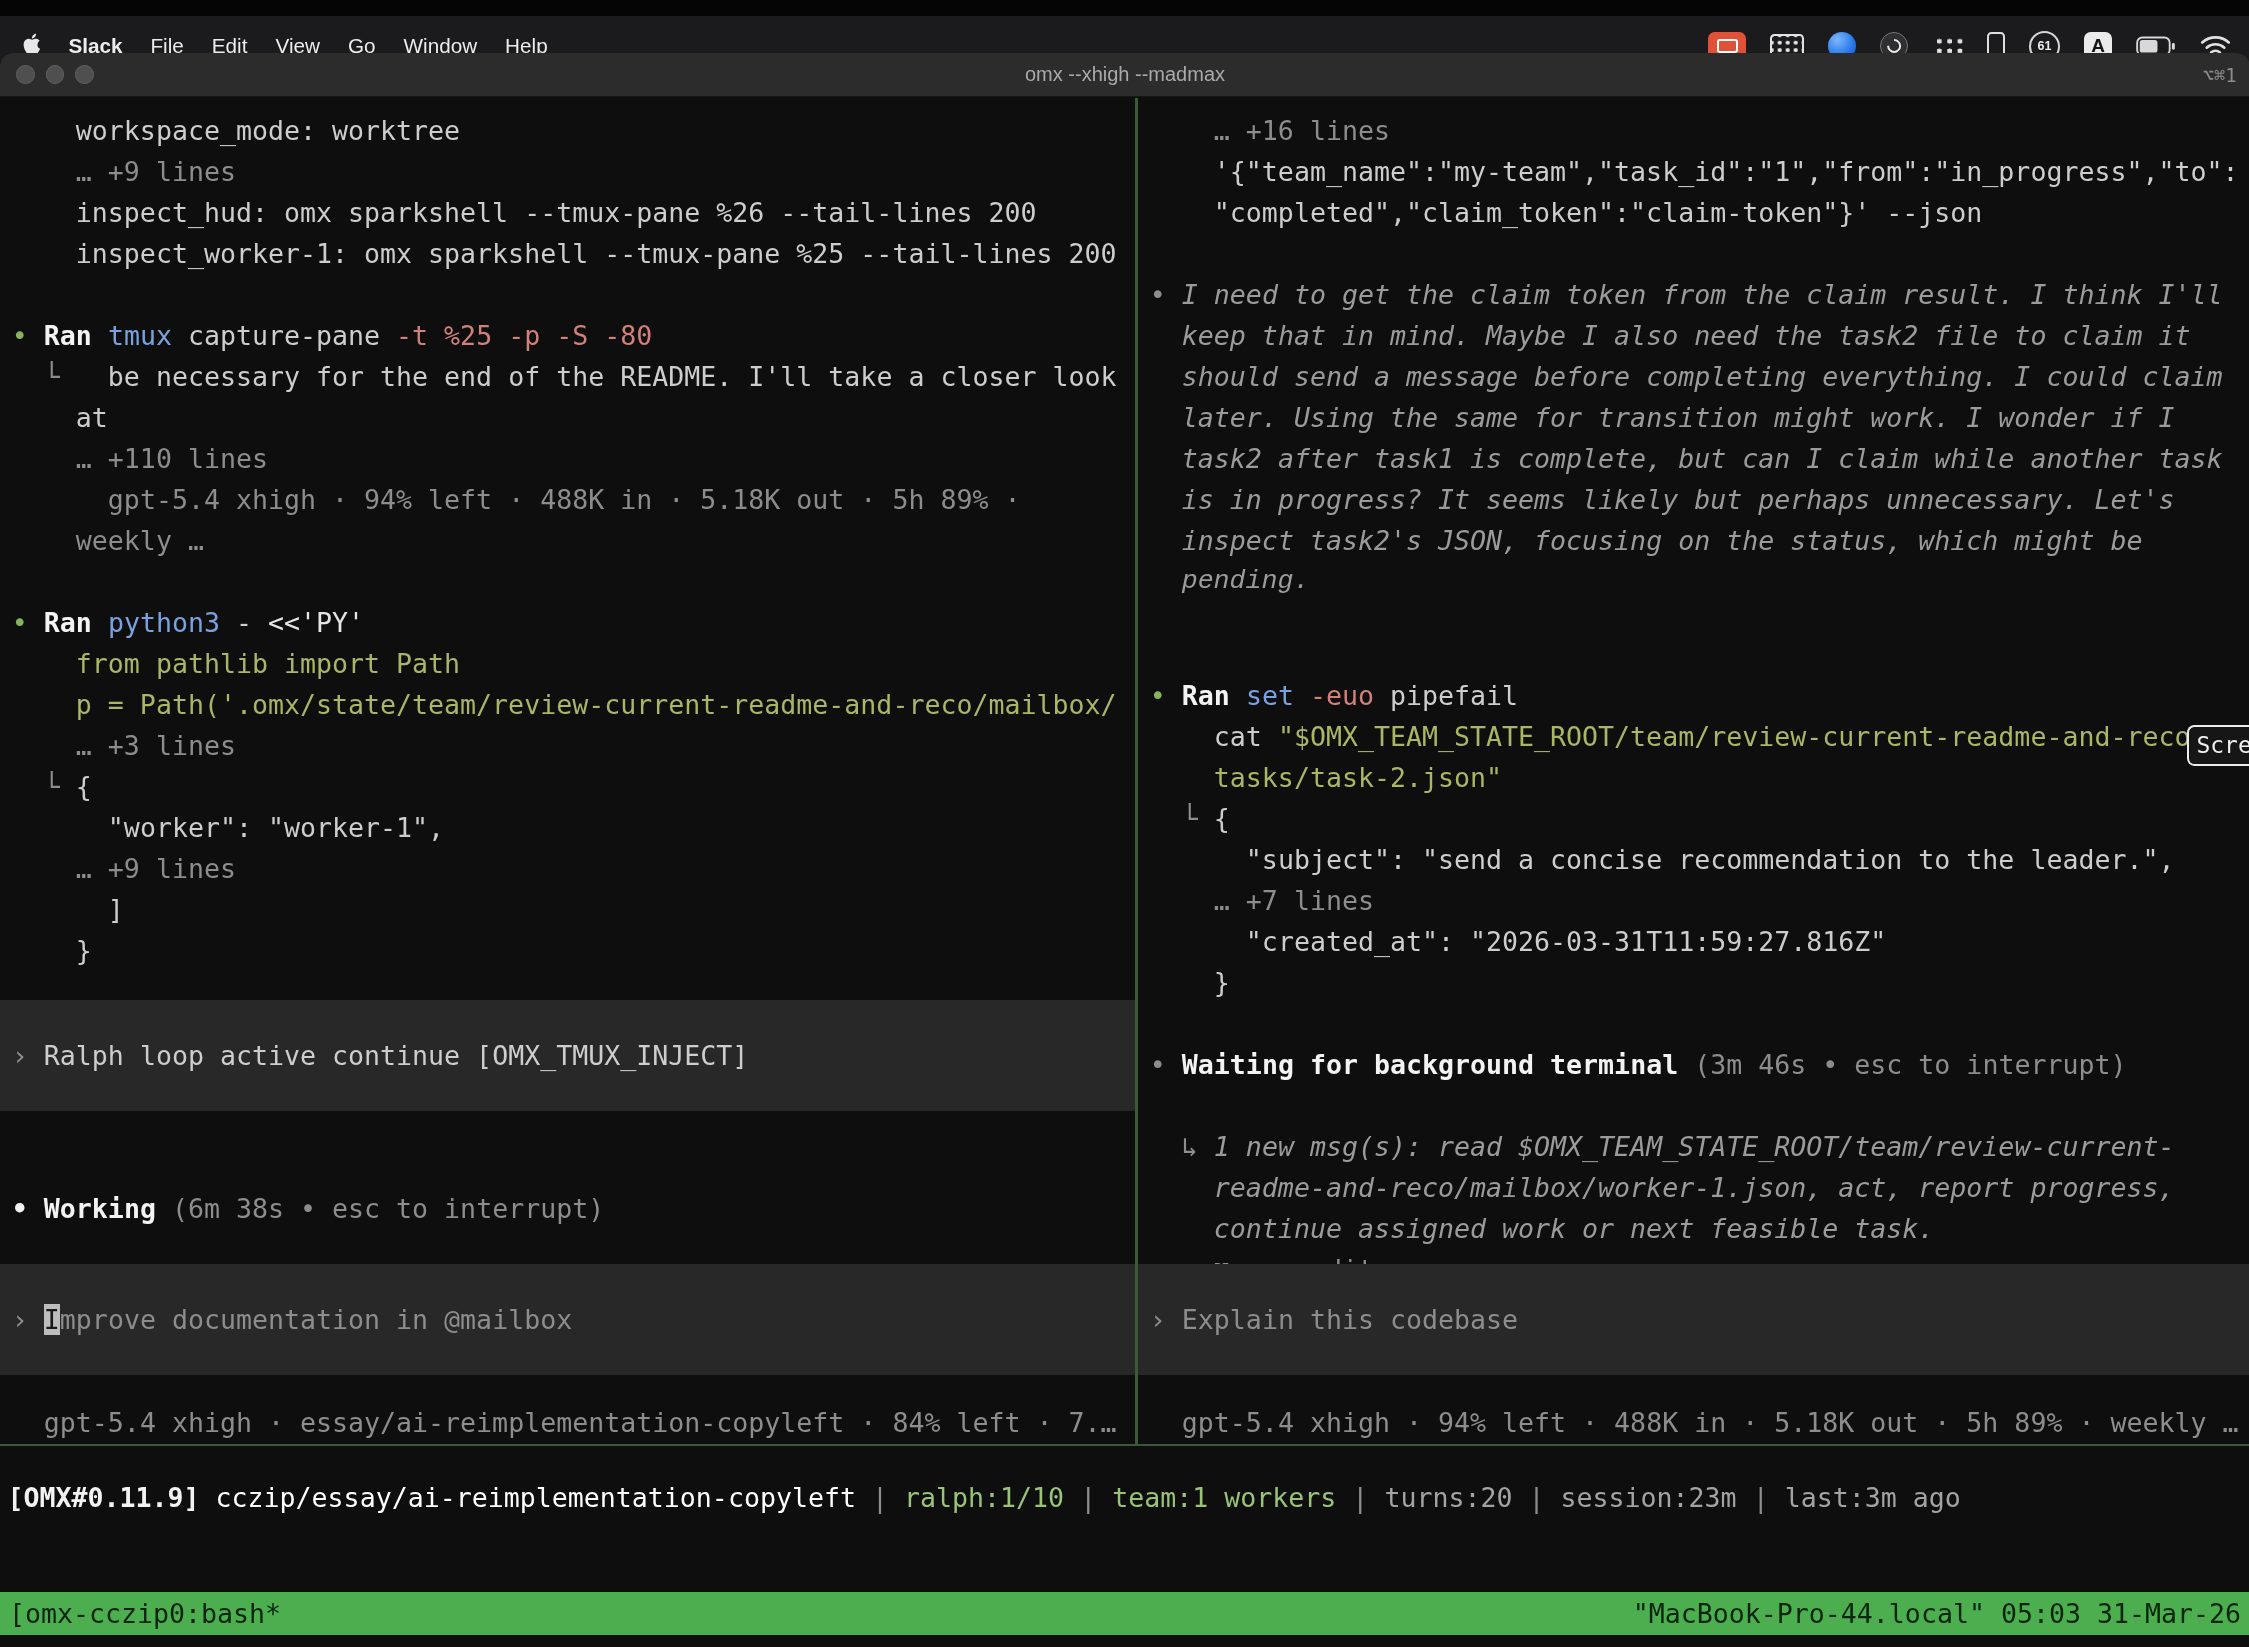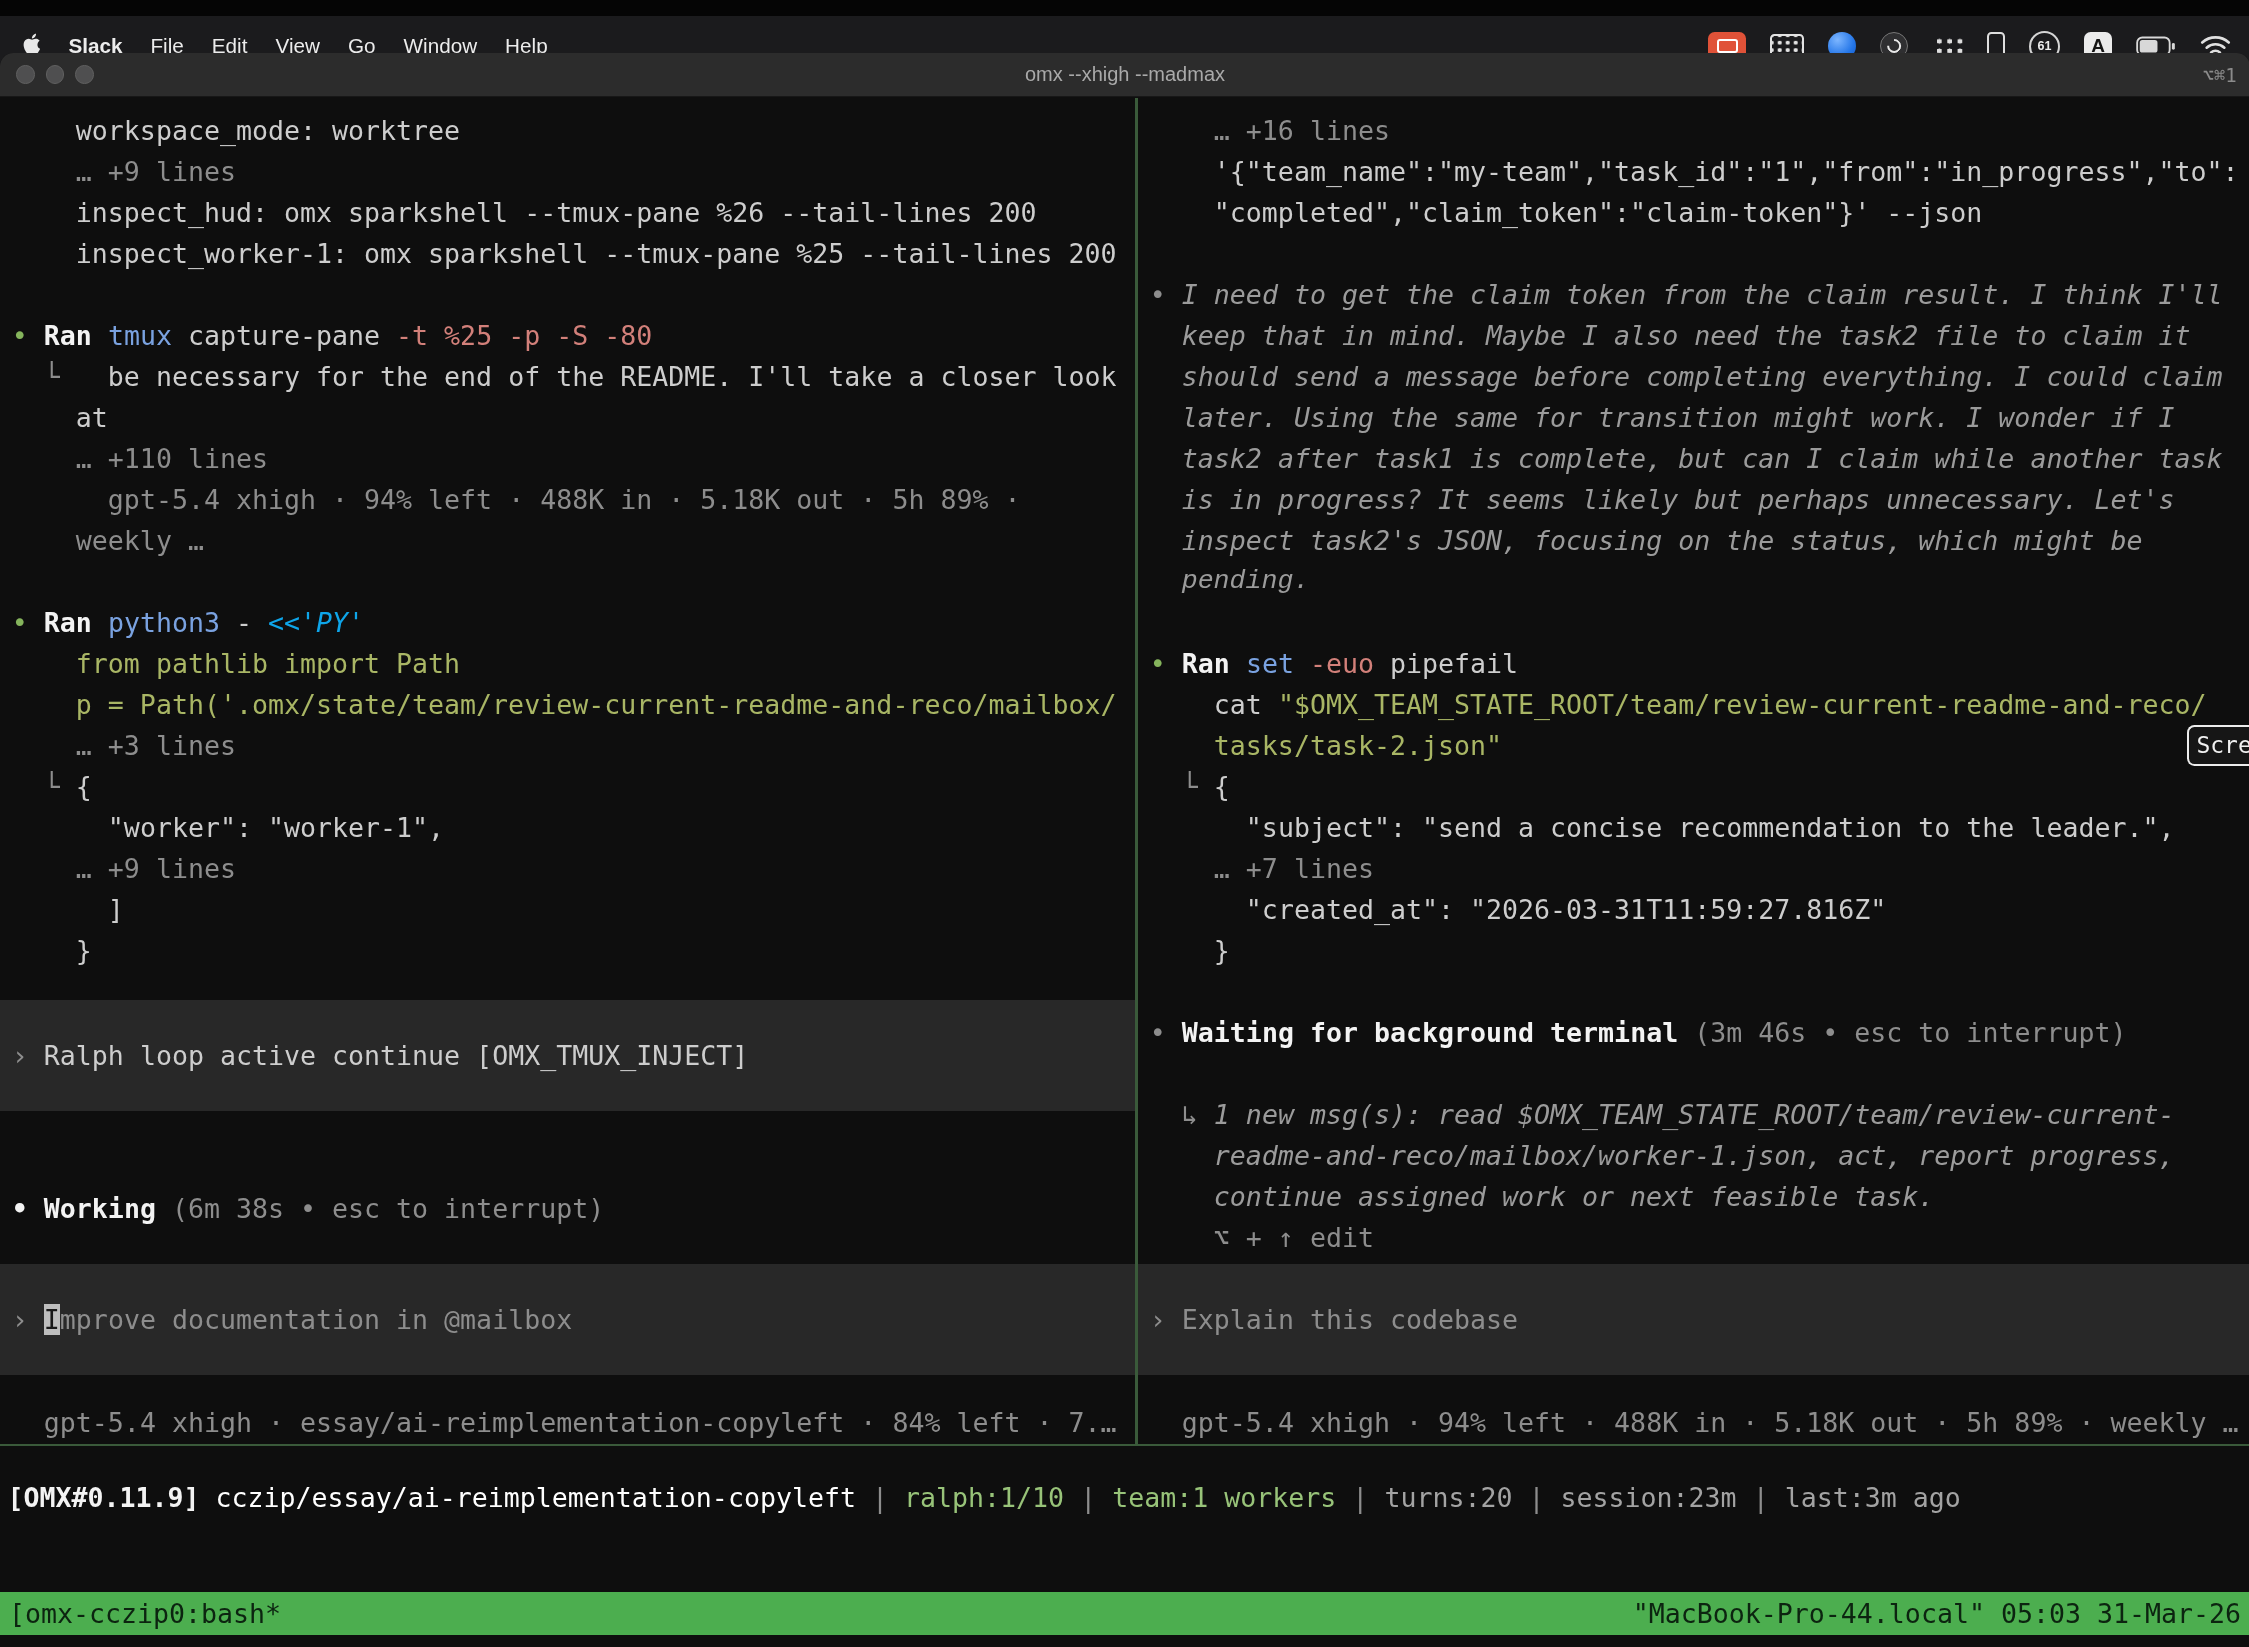--- a/index.html
+++ b/index.html
@@ -70,21 +70,21 @@
              white-space:pre; font-size:26.6px; overflow:hidden; }
 
   
   .c-g  { color:#cdcdcd; }
   .c-w  { color:#f3f3f3; font-weight:700; }
   .c-d  { color:#8d8d8d; }
   .c-d2 { color:#a3a3a3; }
   .c-b  { color:#7aa2e0; }
   .c-r  { color:#d2807a; }
   .c-s  { color:#a9b665; }
-  .c-y  { color:#0ea5e9;font-style:italic; }
+  .c-y  { color:#e5e5e5; }
   .c-gr { color:#85b45c; }
   .c-i  { color:#9b9b9b; font-style:italic; }
   .c-p  { color:#ffffff; }
   .c-g2 { color:#98c379; }
   .cursor { background:#bdbdbd; color:#191919; }
 
   .overlay { position:absolute; top:725px; right:0; width:63px; height:41px; background:#161616;
              border:2.2px solid #ececec; border-right:none; border-radius:7.4px 0 0 7.4px; color:#f0f0f0;
              font-size:23px; line-height:37px; padding-left:7.4px; overflow:hidden; z-index:9; white-space:pre; }
 </style>
@@ -196,21 +196,21 @@
             <div class="tl" style="padding-left: calc(0ch + 11.8px);">&nbsp;</div>
             <div class="tl" style="padding-left: calc(0ch + 11.8px);"><span class="c-d">• </span><span class="c-i">I need to get the claim token from the claim result. I think I'll</span></div>
             <div class="tl" style="padding-left: calc(2ch + 11.8px);"><span class="c-i">keep that in mind. Maybe I also need the task2 file to claim it</span></div>
             <div class="tl" style="padding-left: calc(2ch + 11.8px);"><span class="c-i">should send a message before completing everything. I could claim</span></div>
             <div class="tl" style="padding-left: calc(2ch + 11.8px);"><span class="c-i">later. Using the same for transition might work. I wonder if I</span></div>
             <div class="tl" style="padding-left: calc(2ch + 11.8px);"><span class="c-i">task2 after task1 is complete, but can I claim while another task</span></div>
             <div class="tl" style="padding-left: calc(2ch + 11.8px);"><span class="c-i">is in progress? It seems likely but perhaps unnecessary. Let's</span></div>
             <div class="tl" style="padding-left: calc(2ch + 11.8px);"><span class="c-i">inspect task2's JSON, focusing on the status, which might be</span></div>
             <div class="tl" style="padding-left: calc(2ch + 11.8px); font-family: Liberation Mono, monospace;"><span class="c-i">pending.</span></div>
             <div class="tl" style="padding-left: calc(0ch + 11.8px);">&nbsp;</div>
-            <div class="tl" style="padding-left: calc(0ch + 11.8px);"><span class="c-gr">• </span><span class="c-w">Ran </span><span class="c-b">set </span><span class="c-r">-euo </span><span class="c-g">pipefail</span></div>
+            <div class="tl" style="padding-left: calc(0ch + 11.8px); margin-top: 32px;"><span class="c-gr">• </span><span class="c-w">Ran </span><span class="c-b">set </span><span class="c-r">-euo </span><span class="c-g">pipefail</span></div>
             <div class="tl" style="padding-left: calc(4ch + 11.8px);"><span class="c-g">cat </span><span class="c-s">"$OMX_TEAM_STATE_ROOT/team/review-current-readme-and-reco/</span></div>
             <div class="tl" style="padding-left: calc(4ch + 11.8px);"><span class="c-s">tasks/task-2.json"</span></div>
             <div class="tl" style="padding-left: calc(2ch + 11.8px);"><span class="c-d">└ </span><span class="c-g">{</span></div>
             <div class="tl" style="padding-left: calc(6ch + 11.8px);"><span class="c-g">"subject": "send a concise recommendation to the leader.",</span></div>
             <div class="tl" style="padding-left: calc(4ch + 11.8px);"><span class="c-d">… +7 lines</span></div>
             <div class="tl" style="padding-left: calc(6ch + 11.8px);"><span class="c-g">"created_at": "2026-03-31T11:59:27.816Z"</span></div>
             <div class="tl" style="padding-left: calc(4ch + 11.8px);"><span class="c-g">}</span></div>
             <div class="tl" style="padding-left: calc(0ch + 11.8px);">&nbsp;</div>
             <div class="tl" style="padding-left: calc(0ch + 11.8px);"><span class="c-d">• </span><span class="c-w">Waiting for background terminal </span><span class="c-d">(3m 46s • esc to interrupt)</span></div>
             <div class="tl" style="padding-left: calc(0ch + 11.8px);">&nbsp;</div>

